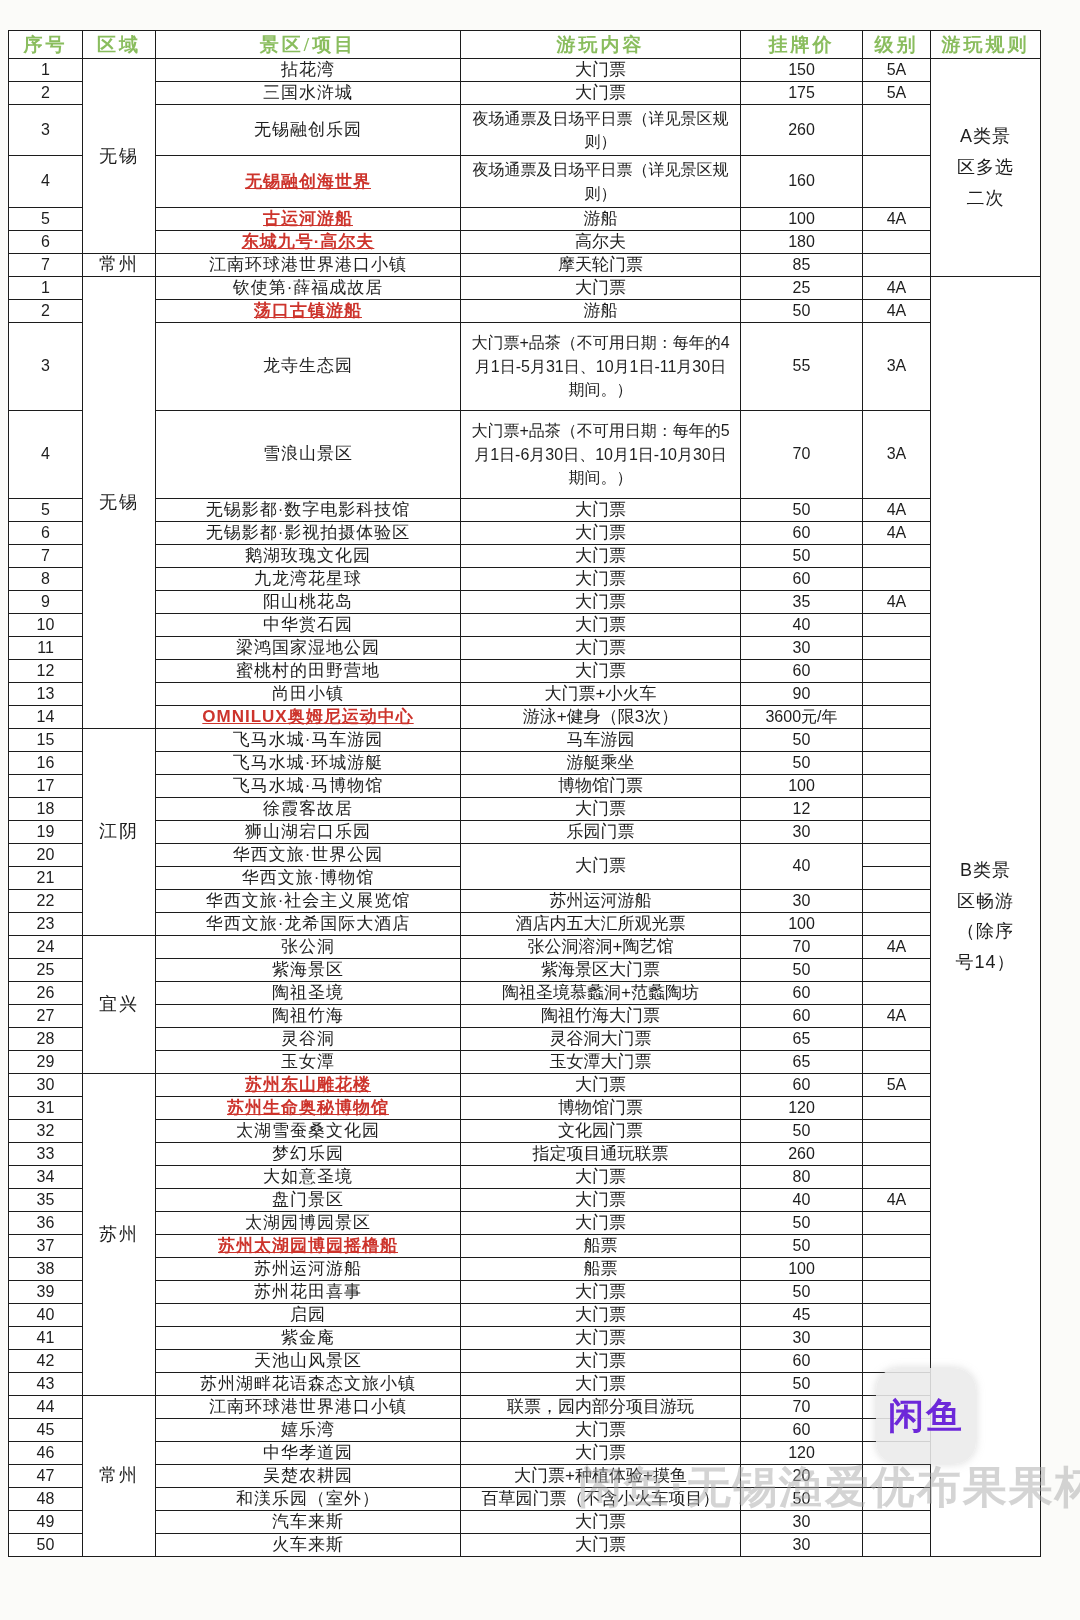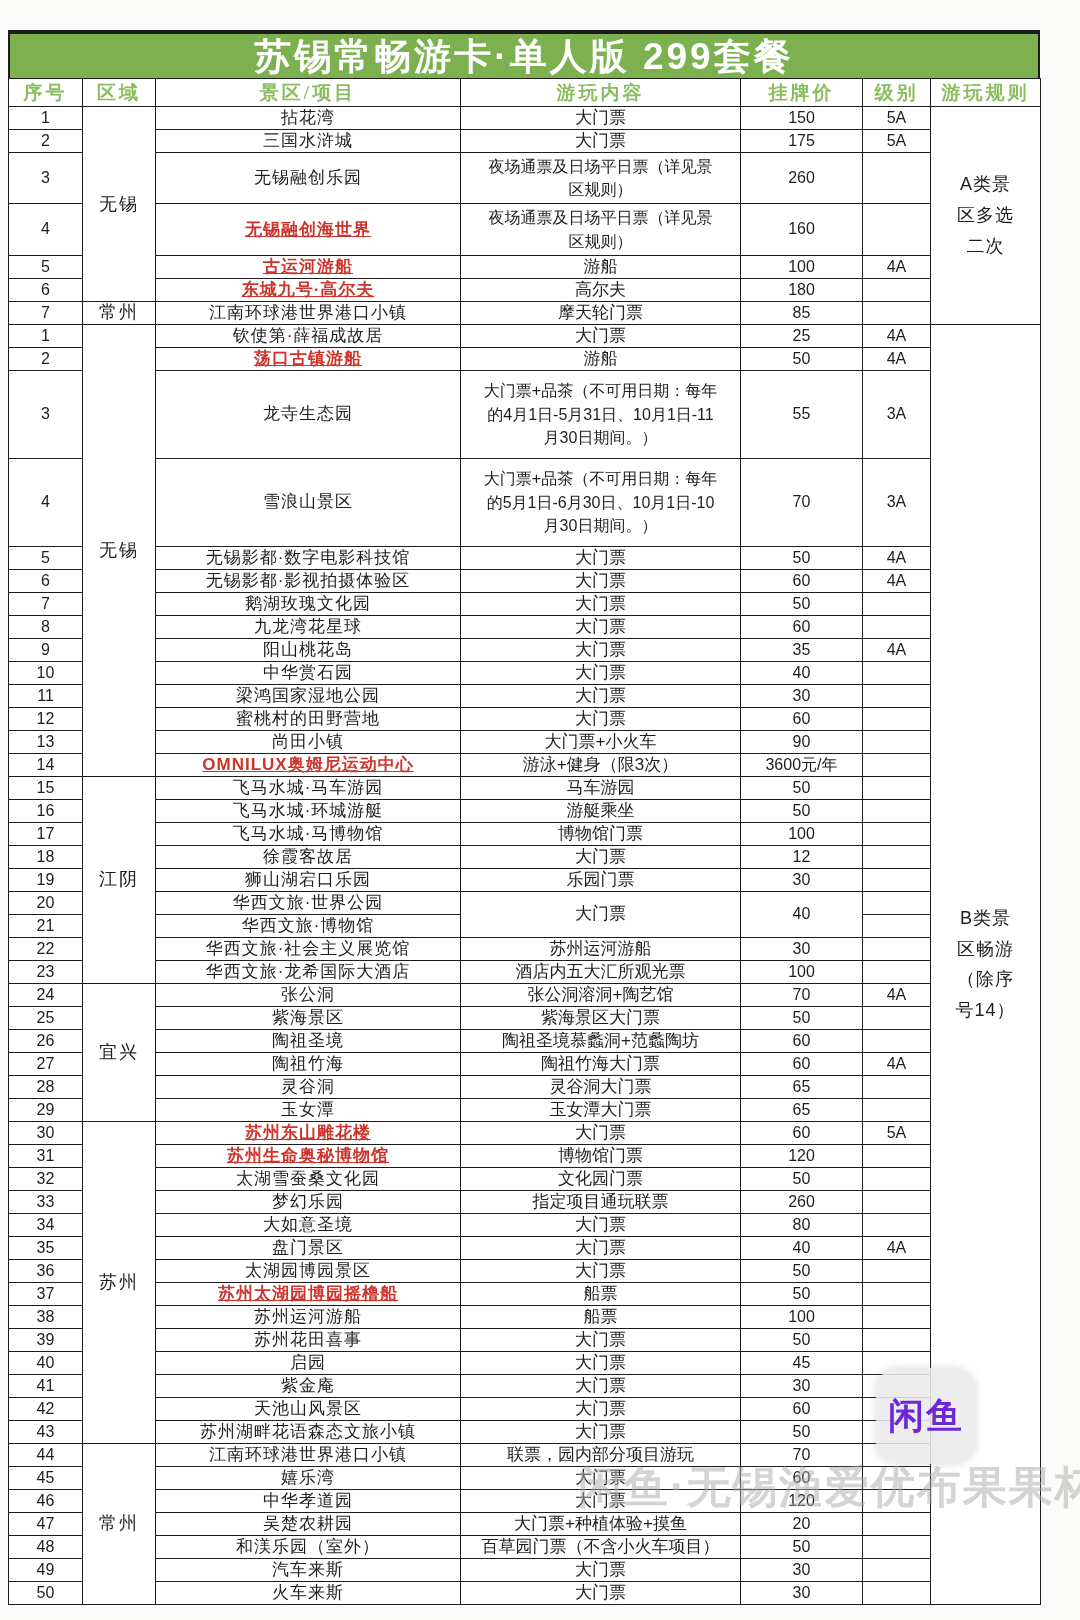--- a/index.html
+++ b/index.html
@@ -32,21 +32,21 @@
   }
   thead th{
     color:var(--hgreen);font-size:19px;font-weight:bold;
     height:27px;letter-spacing:3px;background:#fff;font-family:Liberation Serif, serif;
   }
   td{font-size:17px;font-weight:500;height:22px;line-height:1.15;}
   td.no{font-size:16px;}
   td.region{font-size:18px;letter-spacing:2px;margin-top:8px;}
   td.name{letter-spacing:1px;}
   td.red{color:var(--red);font-weight:bold;text-decoration:underline;}
-  td.content-long{font-size:16px;line-height:1.45;padding:2px 22px;font-weight:500;}
+  td.content-long{font-size:16px;line-height:1.45;padding:2px 6px;font-weight:500;}
   td.price{font-size:16px;}
   td.level{font-size:16px;}
   td.rule{font-size:18px;line-height:1.7;padding:0 22px;letter-spacing:1px;}
   
   .xianyu-logo{
     position:absolute;left:876px;top:1368px;width:100px;height:96px;
     background:rgba(235,235,235,0.88);
     border-radius:22px;
     box-shadow:0 0 8px rgba(150,150,150,0.35);
     display:flex;align-items:center;justify-content:center;
@@ -56,21 +56,20 @@
   .wm-text{
     position:absolute;left:556px;top:1458px;width:524px;
     font-size:44px;font-weight:bold;color:rgba(170,170,170,0.5);
     letter-spacing:2px;white-space:nowrap;pointer-events:none;margin-left:22px;
   }
 </style>
 </head>
 <body>
 
 <div class="sheet">
-  <div class="title">苏锡常畅游卡·单人版 299套餐</div>
   <table>
     <colgroup>
       <col style="width:74px">
         <col style="width:73px">
         <col style="width:305px">
       <col style="width:280px">
         <col style="width:122px">
         <col style="width:68px">
       <col style="width:110px">
     </colgroup>

